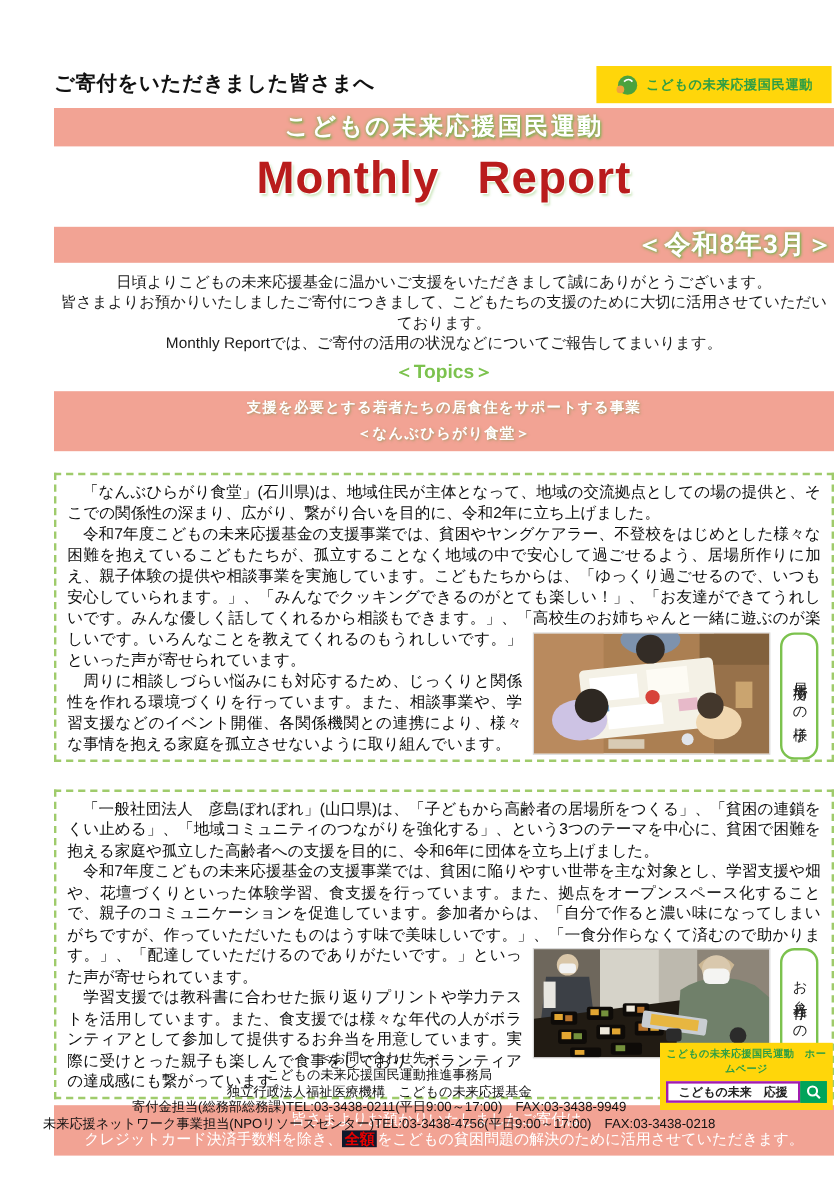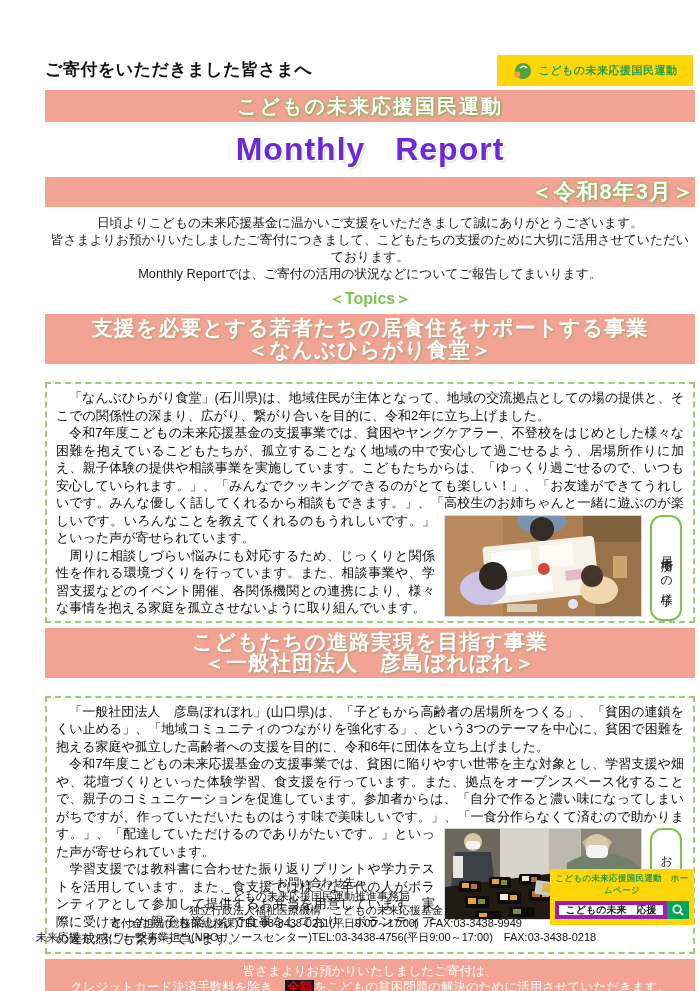--- a/index.html
+++ b/index.html
@@ -9,49 +9,49 @@
     position:relative;
   }
   .greeting{position:absolute;left:45px;top:58px;font-size:17px;font-weight:bold;letter-spacing:.5px;}
   .badge{position:absolute;top:55px;right:7px;width:196px;height:31px;background:#FFD60A;
     display:flex;align-items:center;justify-content:center;gap:6px;}
   .badge .label{font-size:11px;font-weight:bold;color:#2f9e44;letter-spacing:.5px;}
   .content{position:absolute;left:45px;top:90px;width:650px;}
   .band{background:#F2A394;text-align:center;color:#fff;font-weight:bold;}
   .band-org{height:32px;line-height:32px;font-size:20px;letter-spacing:2px;
     text-shadow:0 0 3px rgba(110,180,70,.9),1px 1px 2px rgba(110,180,70,.8);}
-  .report-title{height:55px;line-height:55px;text-align:center;color:#6d28d9;
-    font-size:32px;font-weight:800;letter-spacing:1px;word-spacing:20px;
+  .report-title{height:67px;line-height:55px;text-align:center;color:#b91c1c;
+    font-size:38px;font-weight:800;letter-spacing:1px;word-spacing:20px;
     text-shadow:1px 1px 0 #fff,2px 2px 2px rgba(120,190,80,.35);}
   .band-period{height:30px;line-height:30px;font-size:22px;letter-spacing:1px;
     text-shadow:0 0 3px rgba(110,180,70,.9),1px 1px 2px rgba(110,180,70,.8);text-align:right;}
   .intro{margin:7px 0 4px;text-align:center;font-size:12.8px;line-height:17px;color:#1a1a1a;}
   .topics{text-align:center;font-size:16px;font-weight:800;color:#7CC24E;line-height:25px;margin:2px 0 3px;
     text-shadow:1px 1px 0 #fff;}
-  .topic-band{padding:3px 0 4px;font-size:21px;line-height:21.5px;letter-spacing:1px;
+  .topic-band{padding:3px 0 4px;font-size:12px;line-height:21.5px;letter-spacing:1px;
     text-shadow:1px 1px 2px rgba(100,150,70,.5);}
   .article{border:2px dashed #9FCB6B;margin-top:18px;padding:5px 9px 4px;
     font-size:13px;line-height:17.5px;text-align:justify;color:#0d0d0d;}
   .preline{white-space:pre-line;}
   .fig{float:right;display:flex;gap:8px;align-items:stretch;margin:3px 0 2px 9px;}
   .photo{display:block;border:1px solid #d8d8d8;}
   .photo svg{display:block;}
   .caption-box{display:flex;align-items:center;justify-content:center;
     width:26px;border:2px solid #7CC24E;border-radius:12px;background:#fff;
     writing-mode:vertical-rl;font-size:12px;letter-spacing:2px;padding:4px 1px;color:#222;}
   .sec-gap{height:5px;}
   .notice{margin-top:5px;padding:4px 0 5px;font-size:12.5px;line-height:16.5px;font-weight:normal;}
   .notice .hl{background:#0f172a;color:#E60000;font-weight:bold;padding:0 2px;}
   .footer{position:absolute;left:0;top:876px;width:632px;text-align:center;
     font-size:11px;line-height:13.8px;color:#111;}
   .homepage-box{position:absolute;top:869px;right:6px;width:144px;background:#FFD60A;
     padding:4px 5px 6px;box-sizing:border-box;}
   .homepage-box .hp-title{font-size:8.5px;font-weight:bold;color:#2f9e44;text-align:center;letter-spacing:.3px;}
   .search-row{margin-top:4px;display:flex;justify-content:center;align-items:center;}
-  .search-input{width:112px;height:18px;border:4px solid #a21caf;background:#fff;
+  .search-input{width:112px;height:18px;border:2px solid #a21caf;background:#fff;
     font-size:10px;font-weight:bold;color:#222;text-align:center;padding:0 2px;box-sizing:border-box;
     font-family:"Liberation Sans","DejaVu Sans",sans-serif;}
   .search-btn{width:30px;height:18px;background:#00A45A;border:1px solid #00A45A;
     display:flex;align-items:center;justify-content:center;cursor:pointer;padding:0;}
 </style>
 </head>
 <body>
 
 <div class="greeting">ご寄付をいただきました皆さまへ</div>
 
@@ -112,24 +112,20 @@
           <rect x="168" y="40" width="14" height="22" fill="#caa46f"></rect>
         </svg>
       </span>
       <span class="caption-box" style="height:94px;">居場所での様子</span>
     </span><span class="preline">なことを教えてくれるのもうれしいです。」といった声が寄せられています。
 　周りに相談しづらい悩みにも対応するため、じっくりと関係性を作れる環境づくりを行っています。また、相談事業や、学習支援などのイベント開催、各関係機関との連携により、様々な事情を抱える家庭を孤立させないように取り組んでいます。</span>
   </div>
 
   <div class="sec-gap"></div>
 
-  <div class="band topic-band">
-    <div>こどもたちの進路実現を目指す事業</div>
-    <div>＜一般社団法人　彦島ぼれぼれ＞</div>
-  </div>
   <div class="article">
     <span class="preline">　「一般社団法人　彦島ぼれぼれ」(山口県)は、「子どもから高齢者の居場所をつくる」、「貧困の連鎖をくい止める」、「地域コミュニティのつながりを強化する」、という3つのテーマを中心に、貧困で困難を抱える家庭や孤立した高齢者への支援を目的に、令和6年に団体を立ち上げました。
 　令和7年度こどもの未来応援基金の支援事業では、貧困に陥りやすい世帯を主な対象とし、学習支援や畑や、花壇づくりといった体験学習、食支援を行っています。また、拠点をオープンスペース化することで、親子のコミュニケーションを促進しています。参加者からは、「自分で作ると濃い味になってしまいがちですが、作っていただいたものはうす味で美味しいです。」、「一食分作らなくて済むので助かります。」、「配</span><span class="fig" style="width:240px;">
       <span class="photo" style="width:196px;height:90px;">
         <svg width="196" height="90" viewBox="0 0 196 90" preserveAspectRatio="none">
           <rect width="196" height="90" fill="#8d8578"></rect>
           <rect x="55" y="0" width="50" height="62" fill="#d6d3c9"></rect>
           <rect x="104" y="0" width="32" height="56" fill="#bdb9ae"></rect>
           <rect x="0" y="0" width="55" height="90" fill="#6e675c"></rect>
           <circle cx="28" cy="13" r="9" fill="#d9c6a8"></circle>

